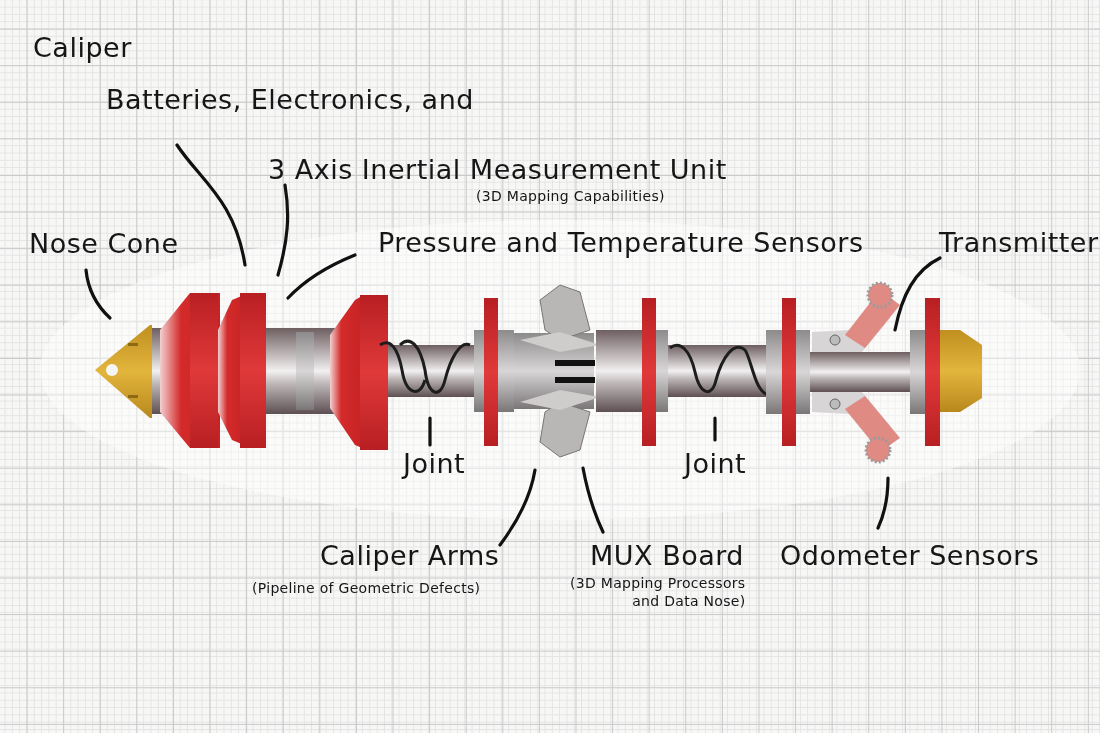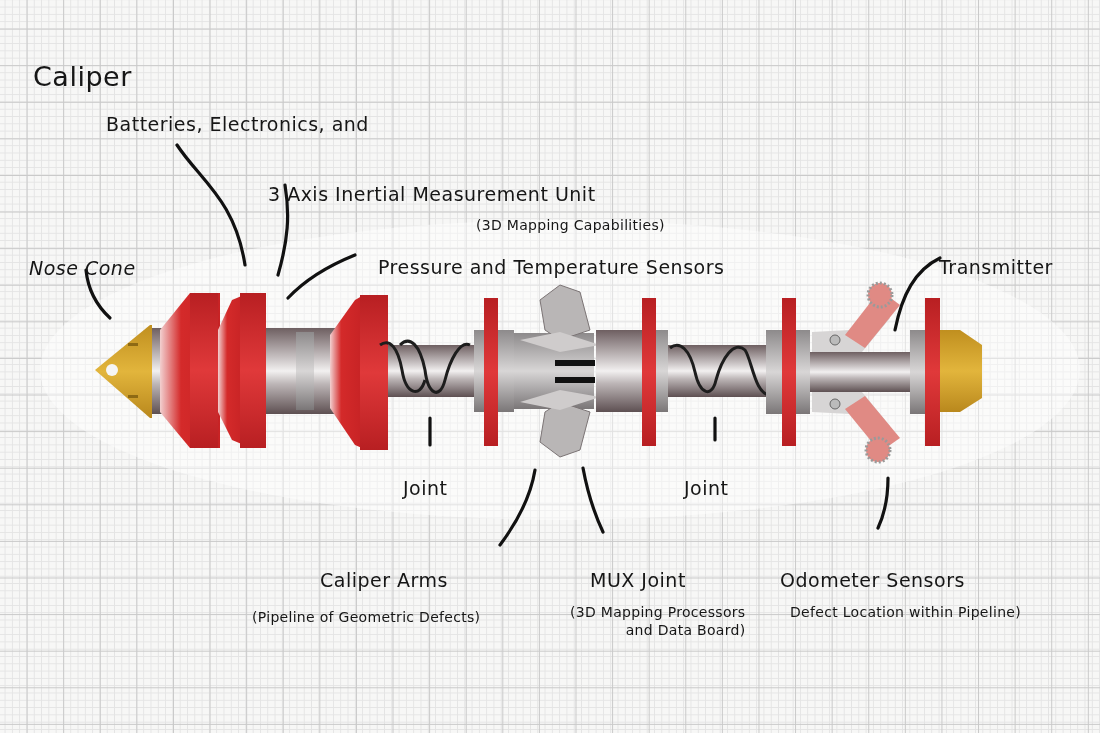--- a/index.html
+++ b/index.html
@@ -6,22 +6,22 @@
   body{width:1100px;height:733px;overflow:hidden;position:relative;
     background-color:#f7f7f6;
     background-image:
       linear-gradient(#c9c9c9 1px, transparent 1px),
       linear-gradient(90deg, #c9c9c9 1px, transparent 1px),
       linear-gradient(#e4e4e4 1px, transparent 1px),
       linear-gradient(90deg, #e4e4e4 1px, transparent 1px);
     background-size:36.6px 36.6px,36.6px 36.6px,7.3px 7.3px,7.3px 7.3px;
     background-position:-10px -8px,-10px -8px,-10px -8px,-10px -8px;
     font-family:"DejaVu Sans",sans-serif;color:#161616;}
-  .lbl{position:absolute;white-space:nowrap;line-height:1.05;letter-spacing:0.5px;margin-top:29px;}
-  .big{font-size:19px;}
+  .lbl{position:absolute;white-space:nowrap;line-height:1.05;letter-spacing:0.5px;}
+  .big{font-size:27px;}
   .title{font-size:27px;}
   .small{font-size:14px;text-align:right;letter-spacing:0.3px;line-height:1.3;}
   .center{text-align:center;}
   svg.diagram{position:absolute;left:0;top:0;}
 </style>
 </head>
 <body>
 
 <svg class="diagram" width="1100" height="733" viewBox="0 0 1100 733">
   <defs>
@@ -155,34 +155,33 @@
 
 <div class="lbl title" style="left:33px;top:34px;">Caliper</div>
 
 <div class="lbl big center" style="left:106px;top:86px;">
   <div>Batteries, Electronics, and</div>
 </div>
 
 <div class="lbl big" style="left:268px;top:156px;">3 Axis Inertial Measurement Unit</div>
 <div class="lbl small" style="left:476px;top:187px;">(3D Mapping Capabilities)</div>
 
-<div class="lbl big" style="left:29px;top:230px;font-style:italic;">Nose Cone</div>
+<div class="lbl big" style="left:29px;top:230px;">Nose Cone</div>
 
 <div class="lbl big" style="left:378px;top:229px;">Pressure and Temperature Sensors</div>
 
 <div class="lbl big" style="left:939px;top:229px;">Transmitter</div>
 
 <div class="lbl big" style="left:403px;top:450px;">Joint</div>
 <div class="lbl big" style="left:684px;top:450px;">Joint</div>
 
 <div class="lbl big" style="left:320px;top:542px;">Caliper Arms</div>
 <div class="lbl small" style="left:252px;top:579px;">(Pipeline of Geometric Defects)</div>
 
-<div class="lbl big" style="left:590px;top:542px;">MUX Joint</div>
+<div class="lbl big" style="left:590px;top:542px;">MUX Board</div>
 <div class="lbl small" style="left:570px;top:574px;">
   <div>(3D Mapping Processors</div>
-  <div>and Data Board)</div>
+  <div>and Data Nose)</div>
 </div>
 
 <div class="lbl big" style="left:780px;top:542px;text-align:center;">Odometer Sensors</div>
 <div class="lbl small" style="left:790px;top:574px;">
-  <div>Defect Location within Pipeline)</div>
 </div>
 
 </body></html>

